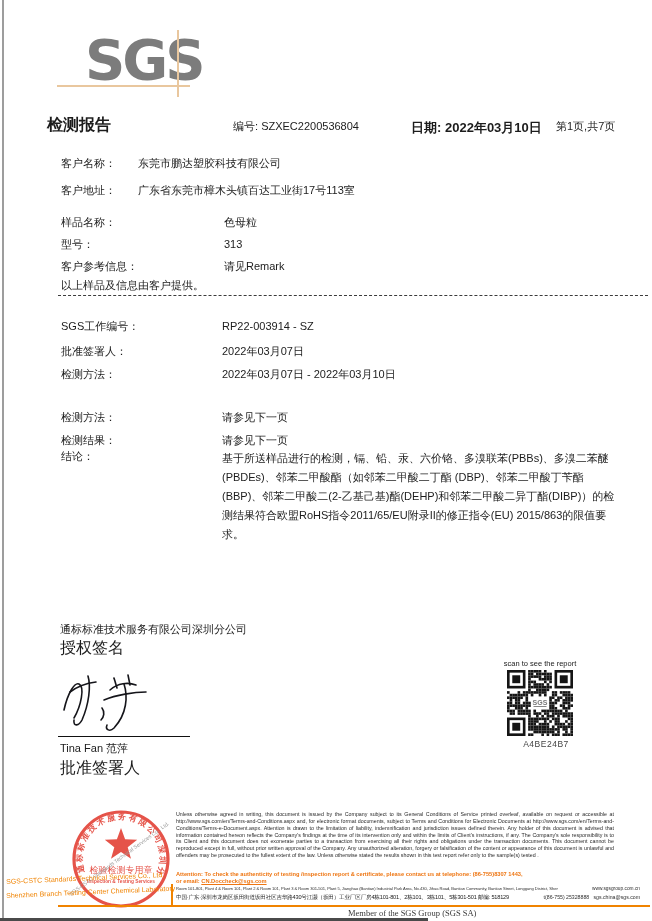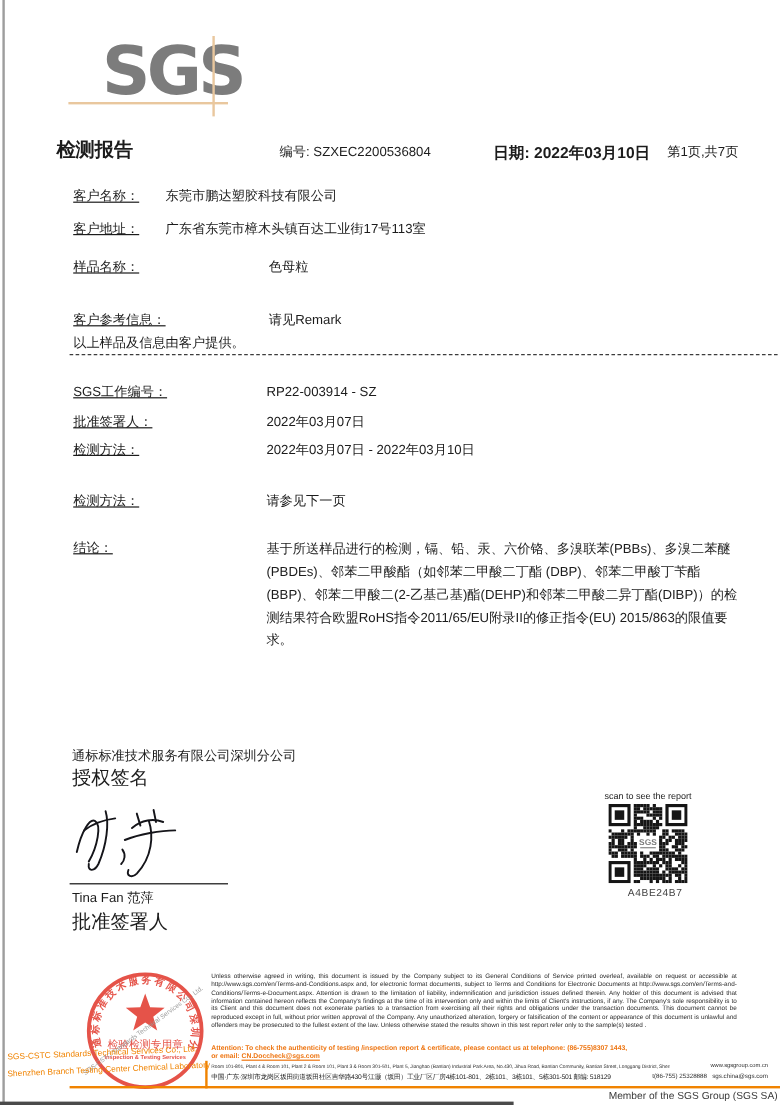--- a/index.html
+++ b/index.html
@@ -14,21 +14,21 @@
              line-height:48px;color:#7c7c7c;font-family:"DejaVu Sans","Liberation Sans",sans-serif;}
   .logo-hline{left:57px;top:85px;width:133px;height:2px;background:#e9c79e;}
   .logo-vline{left:177px;top:30px;width:2px;height:67px;background:#e9c79e;}
   
   .doc-title{left:47px;top:115px;font-size:16px;font-weight:bold;}
   .h-no{left:233px;top:119px;font-size:11px;}
   .h-date{left:411px;top:119px;font-size:13px;font-weight:bold;}
   .h-page{left:556px;top:119px;font-size:11px;}
   
   .row{position:absolute;left:61px;font-size:11px;white-space:nowrap;}
-  .row .lbl{display:inline-block;text-decoration:underline;}
+  .row .lbl{display:inline-block;}
   .cust .lbl{width:77px;}
   .samp .lbl{width:163px;}
   .work .lbl{width:161px;}
   .dash-sep{left:58px;top:295px;width:590px;height:0;border-top:1px dashed #3c3c3c;}
   .conclusion-val{display:inline-block;vertical-align:top;white-space:normal;
                   width:398px;line-height:19px;}
   
   .sig-company{left:60px;top:622px;font-size:11px;}
   .sig-auth{left:60px;top:638px;font-size:16px;}
   .sig-svg{left:58px;top:670px;}
@@ -50,21 +50,21 @@
              font-weight:bold;color:#ee7511;}
   .attention .em{text-decoration:underline;}
   .addr-vline{left:171px;top:884px;width:1.5px;height:23px;background:#f08300;}
   .addr-en{left:176px;top:886px;width:382px;font-size:4.1px;letter-spacing:-.04px;
            color:#2f2f2f;white-space:nowrap;overflow:hidden;}
   .addr-cn{left:176px;top:893.5px;width:382px;font-size:5.6px;letter-spacing:-.2px;
            color:#222;white-space:nowrap;overflow:hidden;}
   .addr-web{left:440px;top:885.5px;width:200px;text-align:right;font-size:4.8px;color:#2f2f2f;}
   .addr-tel{left:400px;top:893.5px;width:240px;text-align:right;font-size:5.2px;color:#2f2f2f;}
   .footer-rule{left:58px;top:905px;width:592px;height:2px;background:#f08300;}
-  .member{left:348px;top:908px;width:300px;text-align:right;font-size:8.5px;color:#3a3a3a;}
+  .member{left:348px;top:908px;width:300px;font-size:8.5px;color:#3a3a3a;font-family:Liberation Serif, serif;}
 </style>
 </head>
 <body>
 
 <div id="page">
 
   <div class="abs edge-left"></div>
   <div class="abs edge-bottom"></div>
 
   <div class="abs logo-text">SGS</div>
@@ -79,37 +79,43 @@
   <div class="row cust" style="top:156px">
     <span class="lbl">客户名称：</span><span class="val">东莞市鹏达塑胶科技有限公司</span>
   </div>
   <div class="row cust" style="top:183px">
     <span class="lbl">客户地址：</span><span class="val">广东省东莞市樟木头镇百达工业街17号113室</span>
   </div>
 
   <div class="row samp" style="top:215px">
     <span class="lbl">样品名称：</span><span class="val">色母粒</span>
   </div>
+  <div class="row samp" style="top:237px">
+    <span class="lbl">型号：</span><span class="val">313</span>
+  </div>
   <div class="row samp" style="top:259px">
     <span class="lbl">客户参考信息：</span><span class="val">请见Remark</span>
   </div>
   <div class="row" style="top:278px">以上样品及信息由客户提供。</div>
   <div class="abs dash-sep"></div>
 
   <div class="row work" style="top:319px">
     <span class="lbl">SGS工作编号：</span><span class="val">RP22-003914 - SZ</span>
   </div>
   <div class="row work" style="top:344px">
     <span class="lbl">批准签署人：</span><span class="val">2022年03月07日</span>
   </div>
   <div class="row work" style="top:367px">
     <span class="lbl">检测方法：</span><span class="val">2022年03月07日 - 2022年03月10日</span>
   </div>
   <div class="row work" style="top:410px">
     <span class="lbl">检测方法：</span><span class="val">请参见下一页</span>
+  </div>
+  <div class="row work" style="top:433px">
+    <span class="lbl">检测结果：</span><span class="val">请参见下一页</span>
   </div>
   <div class="row work" style="top:449px">
     <span class="lbl" style="vertical-align:top">结论：</span><span class="conclusion-val">基于所送样品进行的检测，镉、铅、汞、六价铬、多溴联苯(PBBs)、多溴二苯醚(PBDEs)、邻苯二甲酸酯（如邻苯二甲酸二丁酯 (DBP)、邻苯二甲酸丁苄酯(BBP)、邻苯二甲酸二(2-乙基己基)酯(DEHP)和邻苯二甲酸二异丁酯(DIBP)）的检测结果符合欧盟RoHS指令2011/65/EU附录II的修正指令(EU) 2015/863的限值要求。</span>
   </div>
 
   <div class="abs sig-company">通标标准技术服务有限公司深圳分公司</div>
   <div class="abs sig-auth">授权签名</div>
   <svg class="abs sig-svg" width="140" height="64" viewBox="0 0 140 64">
     <g fill="none" stroke="#15151a" stroke-width="1.6" stroke-linecap="round">
       <path d="M6,40 C10,22 17,12 21,14 C27,17 23,36 16,48"></path>

